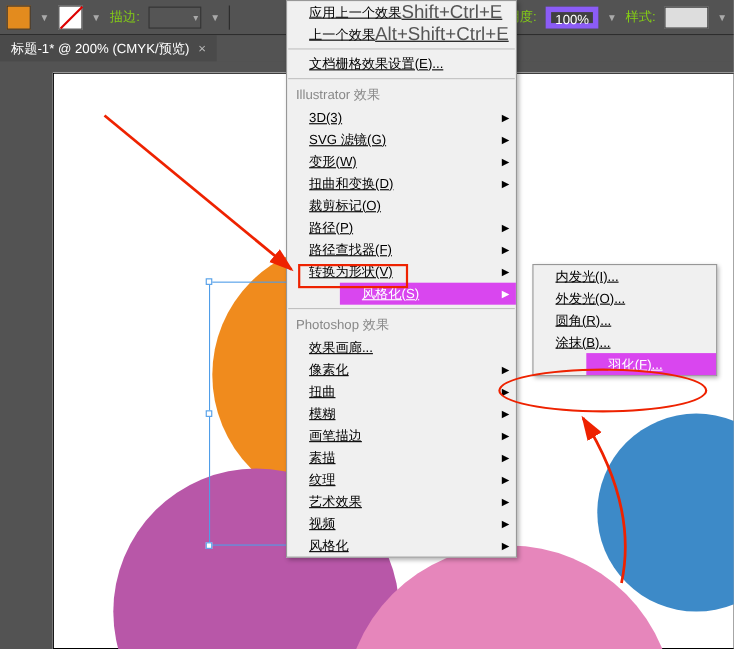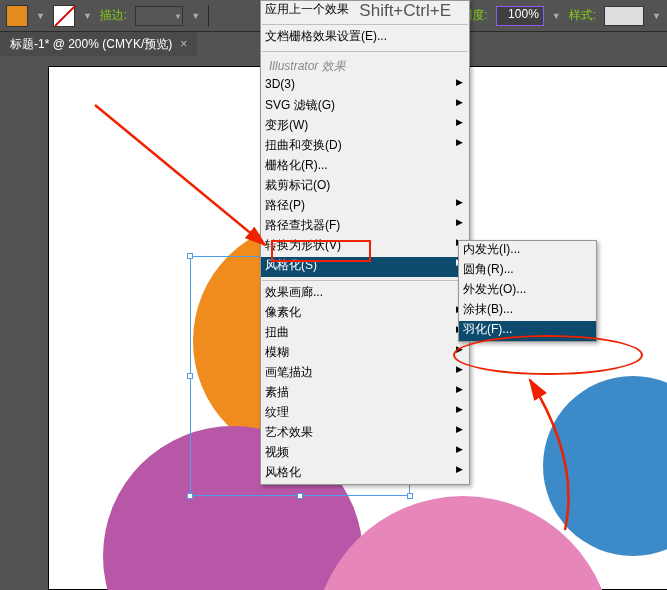--- a/index.html
+++ b/index.html
@@ -7,21 +7,21 @@
   
   .toolbar { height: 32px; background: #535353; display: flex; align-items: center; padding: 0 6px; gap: 8px; border-bottom: 1px solid #2a2a2a; }
   .swatch { width: 22px; height: 22px; border: 1px solid #333; display: inline-block; }
   .swatch-orange { background: #e38b1e; }
   .swatch-nofill { background: #fff; position: relative; }
   .swatch-nofill::after { content:""; position:absolute; left:-3px; top:9px; width:28px; height:2px; background:#d00; transform:rotate(-45deg); }
   .tool-label { color:#84cc16; white-space:nowrap; }
   .combo { background:#555; border:1px solid #333; width:48px; height:20px; display:flex; align-items:center; justify-content:flex-end; padding:0 2px; color:#ccc; }
   .vbar { width:1px; height:22px; background:#2a2a2a; }
   .chev { font-size:9px; color:#aaa; }
-  .opacity-input { background:#404040; border:1px solid #8b5cf6; width:48px; height:20px; color:#fff; padding:0 4px; text-align:right; }
+  .opacity-input { background:#404040; border:5px solid #8b5cf6; width:48px; height:20px; color:#fff; padding:0 4px; text-align:right; }
   .style-sw { width:40px; height:20px; background:#ddd; border:1px solid #333; }
   
   .doc-tab { height: 24px; display:flex; align-items:center; background:#535353; }
   .doc-tab-inner { background:#4a4a4a; height:24px; padding:0 10px; display:flex; align-items:center; gap:8px; color:#fff; }
   .close-x { color:#bbb; cursor:pointer; }
   
   .canvas-wrap { position:absolute; left:0; top:56px; right:0; bottom:0; background:#535353; }
   .artboard { position:absolute; left:48px; top:10px; width:620px; height:524px; background:#fff; box-shadow:0 0 0 1px #000 inset; }
   
   .circle { position:absolute; border-radius:50%; }
@@ -31,28 +31,28 @@
   .c-blue { left:495px; top:310px; width:180px; height:180px; background:#3d8ac8; }
   
   .sel-box { position:absolute; left:190px; top:200px; width:220px; height:240px; border:1px solid #4f9de8; }
   .handle { position:absolute; width:6px; height:6px; background:#fff; border:1px solid #4f9de8; }
   .h-tl{left:-4px;top:-4px}.h-tm{left:50%;margin-left:-3px;top:-4px}.h-tr{right:-4px;top:-4px}
   .h-ml{left:-4px;top:50%;margin-top:-3px}.h-mr{right:-4px;top:50%;margin-top:-3px}
   .h-bl{left:-4px;bottom:-4px}.h-bm{left:50%;margin-left:-3px;bottom:-4px}.h-br{right:-4px;bottom:-4px}
   
   .menu { position:absolute; background:#f0f0f0; border:1px solid #979797; box-shadow:2px 2px 4px rgba(0,0,0,.3); font-size:12px; color:#000; }
   .menu-main { left:260px; top:0; width:210px; }
-  .mi { display:flex; align-items:flex-start; height:20px; padding:0 18px 0 4px; position:relative; white-space:nowrap; }
+  .mi { display:flex; align-items:center; height:20px; padding:0 18px 0 20px; position:relative; white-space:nowrap;text-decoration:underline; }
   .mi .shortcut { margin-left:auto; color:#555; font-size:17px; }
   .mi .sub-arrow { position:absolute; right:6px; font-size:9px; }
-  .mi.sel { background:#0c4a6e; color:#fff; }
+  .mi.sel { background:#d946ef; color:#fff;margin-left:48px; }
   .sep { height:1px; background:#c0c0c0; margin:3px 1px; }
-  .sect { color:#888; padding:3px 8px 2px 8px; font-size:12px;font-style:italic; }
-  
-  .submenu { left:458px; top:240px; width:139px; }
+  .sect { color:#888; padding:3px 8px 2px 8px; font-size:12px; }
+  
+  .submenu { left:484px; top:240px; width:168px; }
   
   .red-box { position:absolute; border:2px solid #e20; pointer-events:none; }
   .rb1 { left:271px; top:240px; width:100px; height:22px; }
   
   .red-ellipse { position:absolute; border:2px solid #e20; border-radius:50%; width:190px; height:40px; left:453px; top:335px; pointer-events:none; }
   
   .arrow-svg { position:absolute; pointer-events:none; }
 </style>
 </head>
 <body>
@@ -102,20 +102,24 @@
     <div class="handle h-bm"></div>
     <div class="handle h-br"></div>
   </div>
 </div>
 
 <div class="menu menu-main">
   <div class="mi">
       <span>应用上一个效果</span>
       <span class="shortcut">Shift+Ctrl+E</span>
     </div>
+  <div class="mi">
+      <span>上一个效果</span>
+      <span class="shortcut">Alt+Shift+Ctrl+E</span>
+    </div>
   <div class="sep"></div>
   <div class="mi">
       <span>文档栅格效果设置(E)...</span>
     </div>
   <div class="sep"></div>
   <div class="sect">Illustrator 效果</div>
   <div class="mi">
       <span>3D(3)</span>
       <span class="sub-arrow">▶</span>
     </div>
@@ -125,42 +129,40 @@
     </div>
   <div class="mi">
       <span>变形(W)</span>
       <span class="sub-arrow">▶</span>
     </div>
   <div class="mi">
       <span>扭曲和变换(D)</span>
       <span class="sub-arrow">▶</span>
     </div>
   <div class="mi">
-      <span>栅格化(R)...</span>
-    </div>
-  <div class="mi">
       <span>裁剪标记(O)</span>
     </div>
   <div class="mi">
       <span>路径(P)</span>
       <span class="sub-arrow">▶</span>
     </div>
   <div class="mi">
       <span>路径查找器(F)</span>
       <span class="sub-arrow">▶</span>
     </div>
   <div class="mi">
       <span>转换为形状(V)</span>
       <span class="sub-arrow">▶</span>
     </div>
   <div class="mi sel">
       <span>风格化(S)</span>
       <span class="sub-arrow">▶</span>
     </div>
   <div class="sep"></div>
+  <div class="sect">Photoshop 效果</div>
   <div class="mi">
       <span>效果画廊...</span>
     </div>
   <div class="mi">
       <span>像素化</span>
       <span class="sub-arrow">▶</span>
     </div>
   <div class="mi">
       <span>扭曲</span>
       <span class="sub-arrow">▶</span>
@@ -193,24 +195,24 @@
       <span>风格化</span>
       <span class="sub-arrow">▶</span>
     </div>
 </div>
 
 <div class="menu submenu">
   <div class="mi">
       <span>内发光(I)...</span>
     </div>
   <div class="mi">
+      <span>外发光(O)...</span>
+    </div>
+  <div class="mi">
       <span>圆角(R)...</span>
-    </div>
-  <div class="mi">
-      <span>外发光(O)...</span>
     </div>
   <div class="mi">
       <span>涂抹(B)...</span>
     </div>
   <div class="mi sel">
       <span>羽化(F)...</span>
     </div>
 </div>
 
 <div class="red-box rb1"></div>

